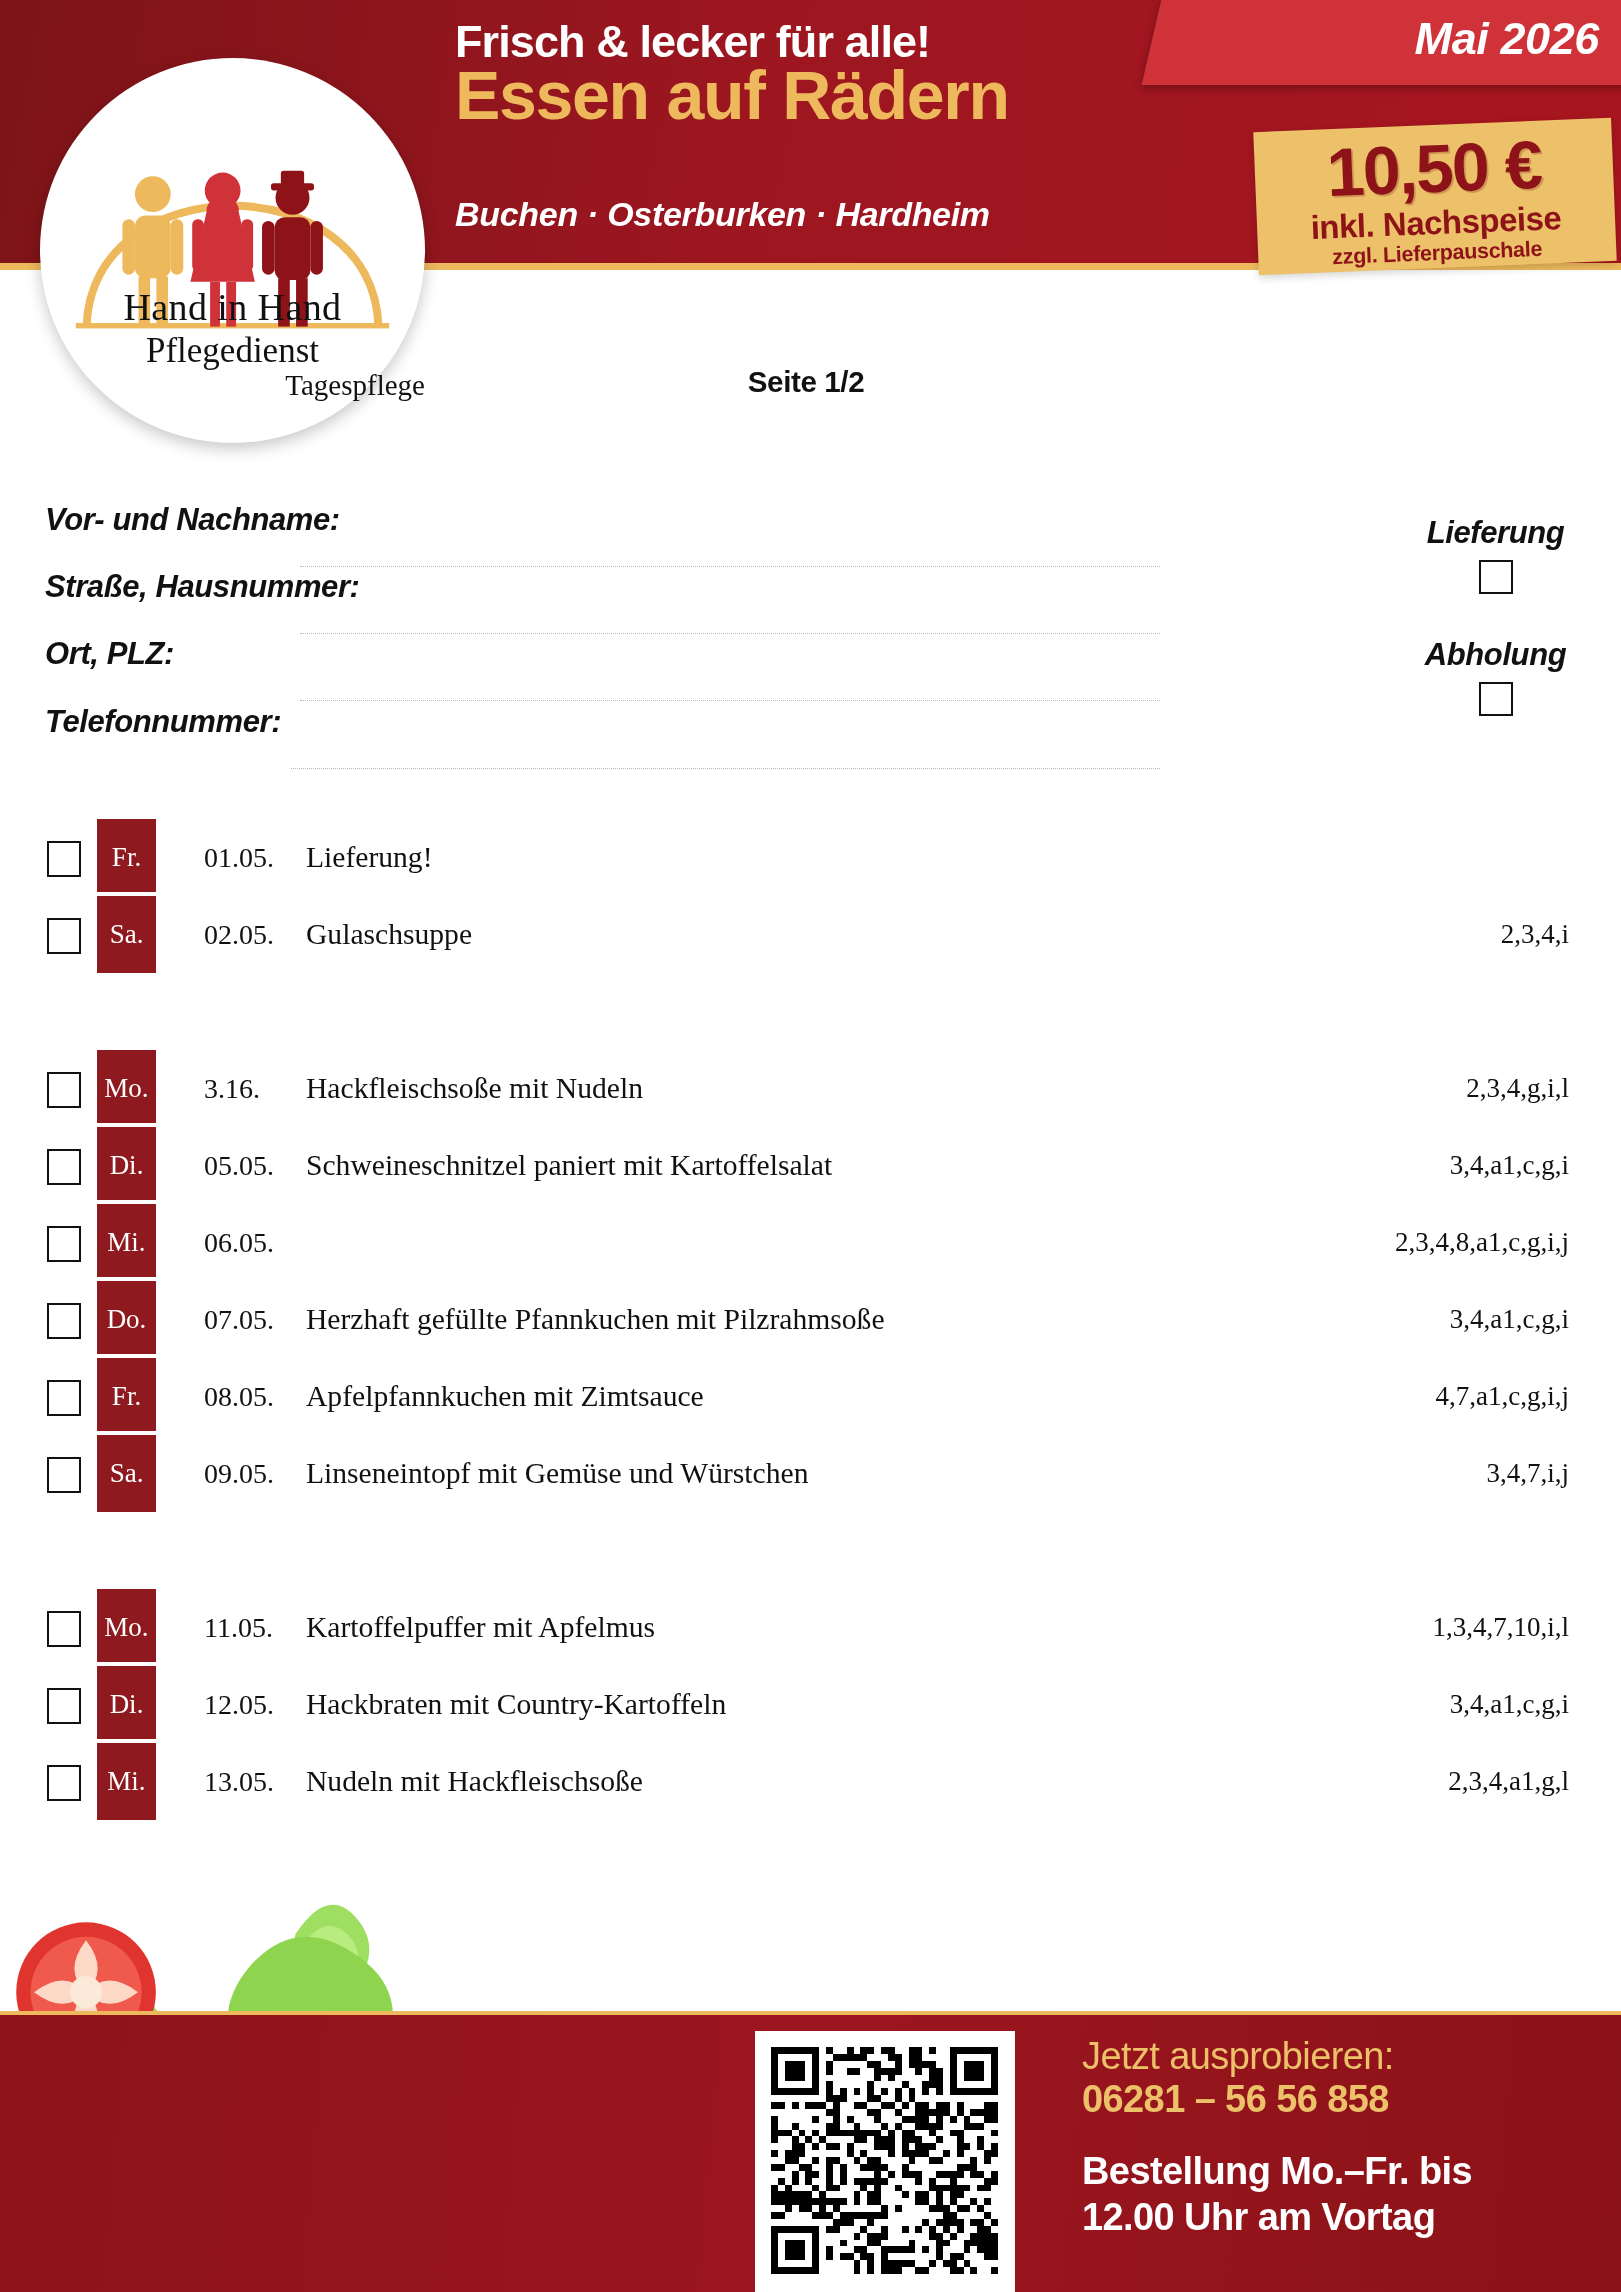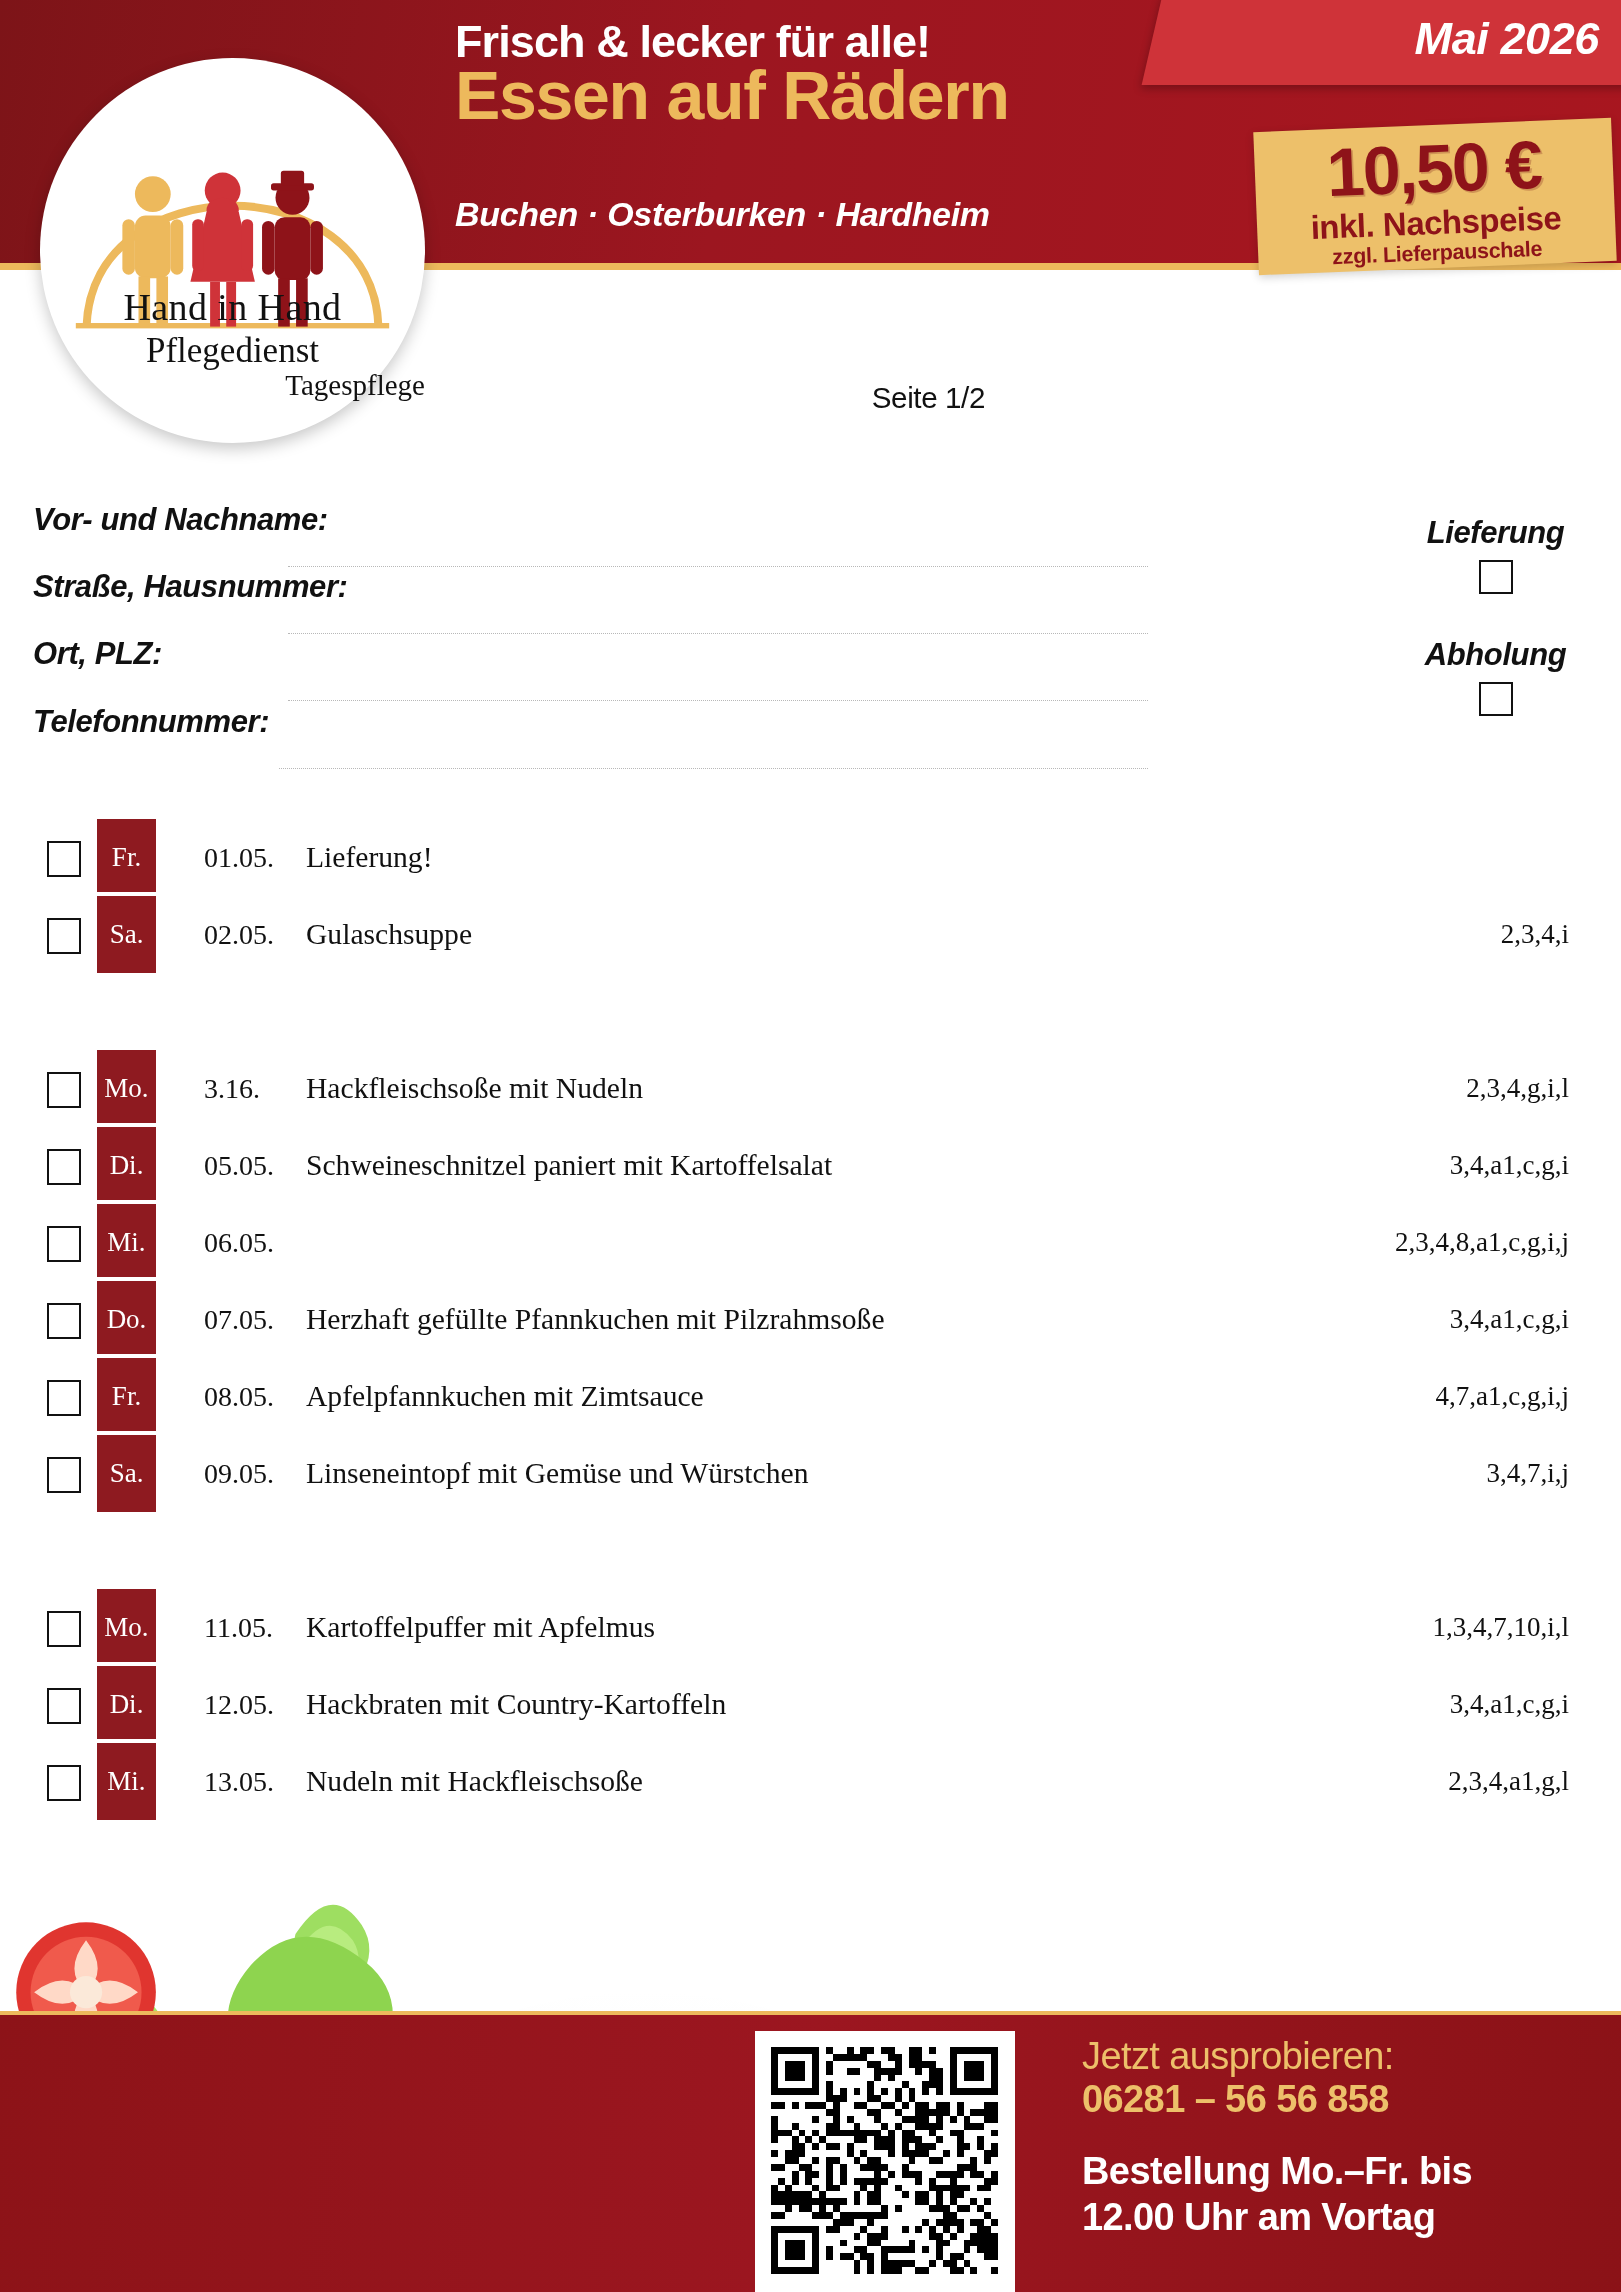--- a/index.html
+++ b/index.html
@@ -150,32 +150,32 @@
     width: 385px;
     text-align: right;
     font-family: "Liberation Serif", serif;
     font-size: 29px;
     color: #111;
   }
 
   
   .page-label {
     position: absolute;
-    top: 381px; left: 627px;
+    top: 365px; left: 627px;
     width: 358px;
-    text-align: right;
+    text-align: center;
     font-size: 29.6px;
-    font-weight: 400;
+    font-weight: 700;
     color: #111;
     letter-spacing: -0.4px;
   }
 
   
   .form-area { position: absolute; top: 502px; left: 0; width: 1621px; height: 269px; }
-  .form-row { position: absolute; left: 33px; width: 1343px; height: 72px; }
+  .form-row { position: absolute; left: 45px; width: 1343px; height: 72px; }
   .form-label {
     position: absolute;
     left: 0; top: 0;
     font-size: 31px;
     font-style: italic;
     font-weight: 700;
     color: #111;
     letter-spacing: -0.4px;
     white-space: nowrap;
   }

